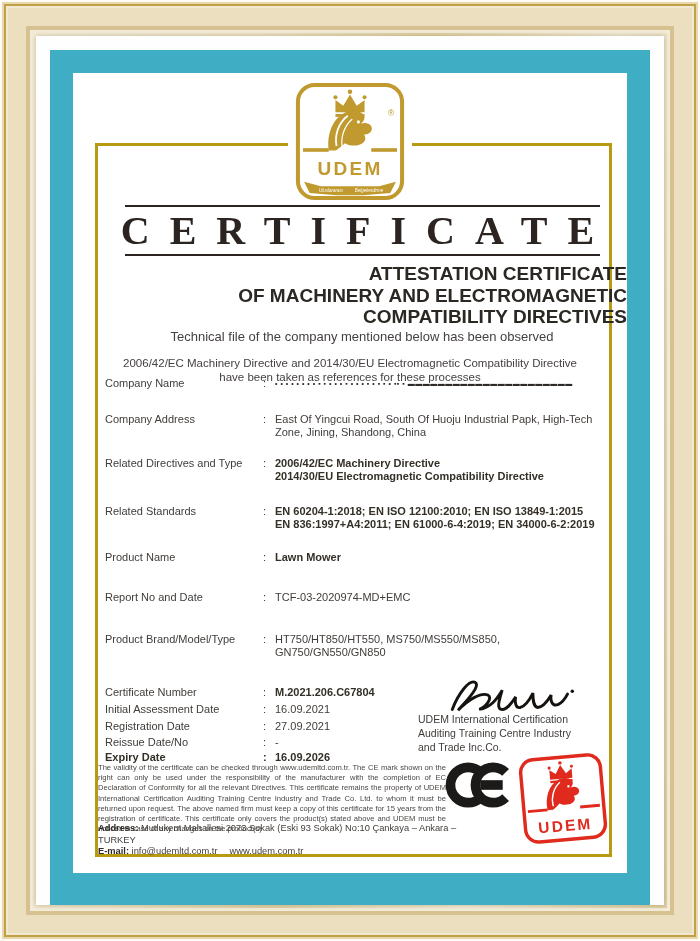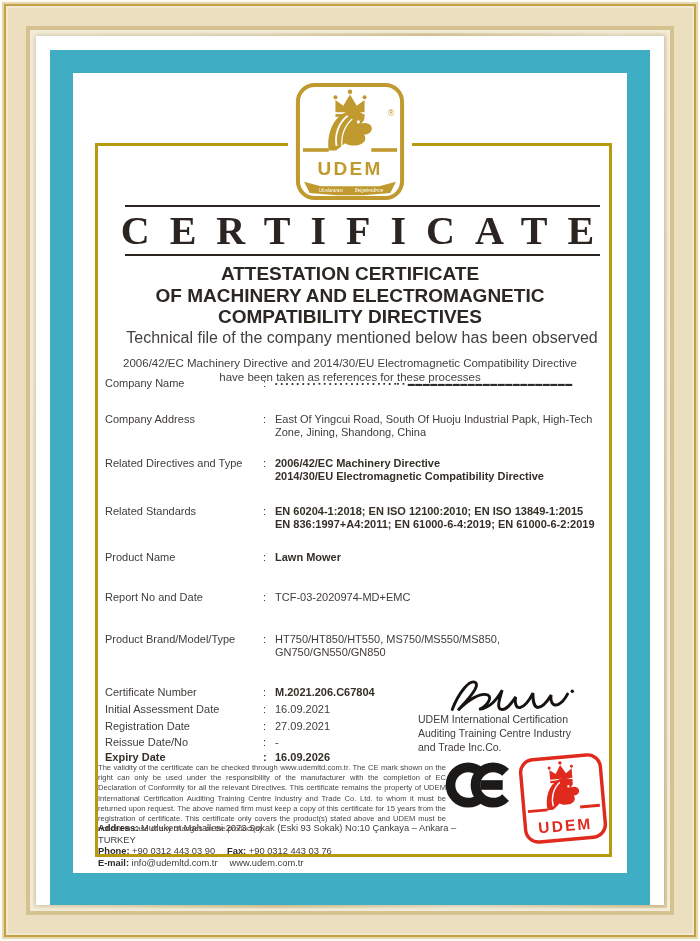--- a/index.html
+++ b/index.html
@@ -33,24 +33,24 @@
   .crest.red{color:#E02A1E;}
 
   
   .titleblock{position:absolute;top:132px;left:52px;right:27px;height:47px;
     border-top:2px solid #2B2420;border-bottom:2px solid #2B2420;
     display:flex;align-items:center;justify-content:center;}
   .title{font-family:"Liberation Serif",serif;font-weight:bold;font-size:40px;
          color:#2B2420;letter-spacing:0.50em;text-indent:0.25em;white-space:nowrap;}
 
   
-  .heading{position:absolute;top:190px;left:0;right:0;text-align:center;
+  .heading{position:absolute;top:190px;left:0;right:0;text-align:right;
            font-weight:bold;font-size:19px;line-height:21.5px;color:#2B2723;}
   .note{position:absolute;top:256px;left:0;right:0;text-align:center;
-        font-size:16px;color:#454140;padding-left:24px;}
+        font-size:13px;color:#454140;padding-left:24px;}
   .refnote{position:absolute;top:275px;left:0;right:0;text-align:center;
         font-size:11.5px;line-height:14px;color:#454140;margin-top:8px;}
 
   
   .frow{position:absolute;left:32px;right:18px;display:flex;
         font-size:11px;line-height:13px;color:#403C39;}
   .frow .lbl{width:158px;flex:none;}
   .frow .col{width:12px;flex:none;}
   .frow .val{flex:1;white-space:pre-line;}
   .bold{font-weight:bold;color:#343028;}
@@ -136,21 +136,21 @@
   <div class="frow" style="top:384px">
     <span class="lbl">Related Directives and Type</span>
     <span class="col">:</span>
     <span class="val bold">2006/42/EC Machinery Directive
 2014/30/EU  Electromagnetic Compatibility Directive</span>
   </div>
   <div class="frow" style="top:432px">
     <span class="lbl">Related Standards</span>
     <span class="col">:</span>
     <span class="val bold">EN 60204-1:2018; EN ISO 12100:2010; EN ISO 13849-1:2015
-EN 836:1997+A4:2011; EN 61000-6-4:2019; EN 61000-6-2:2019</span>
+EN 836:1997+A4:2011; EN 61000-6-4:2019; EN 34000-6-2:2019</span>
   </div>
   <div class="frow" style="top:478px">
     <span class="lbl">Product Name</span>
     <span class="col">:</span>
     <span class="val bold">Lawn Mower</span>
   </div>
   <div class="frow" style="top:518px">
     <span class="lbl">Report No and Date</span>
     <span class="col">:</span>
     <span class="val">TCF-03-2020974-MD+EMC</span>
@@ -217,17 +217,16 @@
       <path d="M38 62 C36 52 40 41 48 35" stroke="#fff" stroke-width="1.6" fill="none"></path>
       <circle cx="57.5" cy="40.5" r="1.4" fill="#fff"></circle>
       <rect x="8" y="64" width="23" height="3.4" fill="currentColor"></rect>
       <rect x="69" y="64" width="23" height="3.4" fill="currentColor"></rect>
       <text x="50" y="92" text-anchor="middle" font-size="18" font-weight="bold" letter-spacing="2.5" fill="currentColor">UDEM</text>
     </svg>
   </div>
 
   <div class="contact">
     <div><b>Address:</b> <span>Mutlukent Mahallesi 2073 Sokak (Eski 93 Sokak) No:10 Çankaya – Ankara – TURKEY</span></div>
-    <div><b>Phone:</b> <span>+90 0312 443 03 90</span><span class="sep"></span><b>Fax:</b> <span>+90 0312 443 03 76</span></div>
     <div><b>E-mail:</b> <span>info@udemltd.com.tr</span><span class="sep"></span><span>www.udem.com.tr</span></div>
   </div>
 
 </div>
 
 </body></html>

